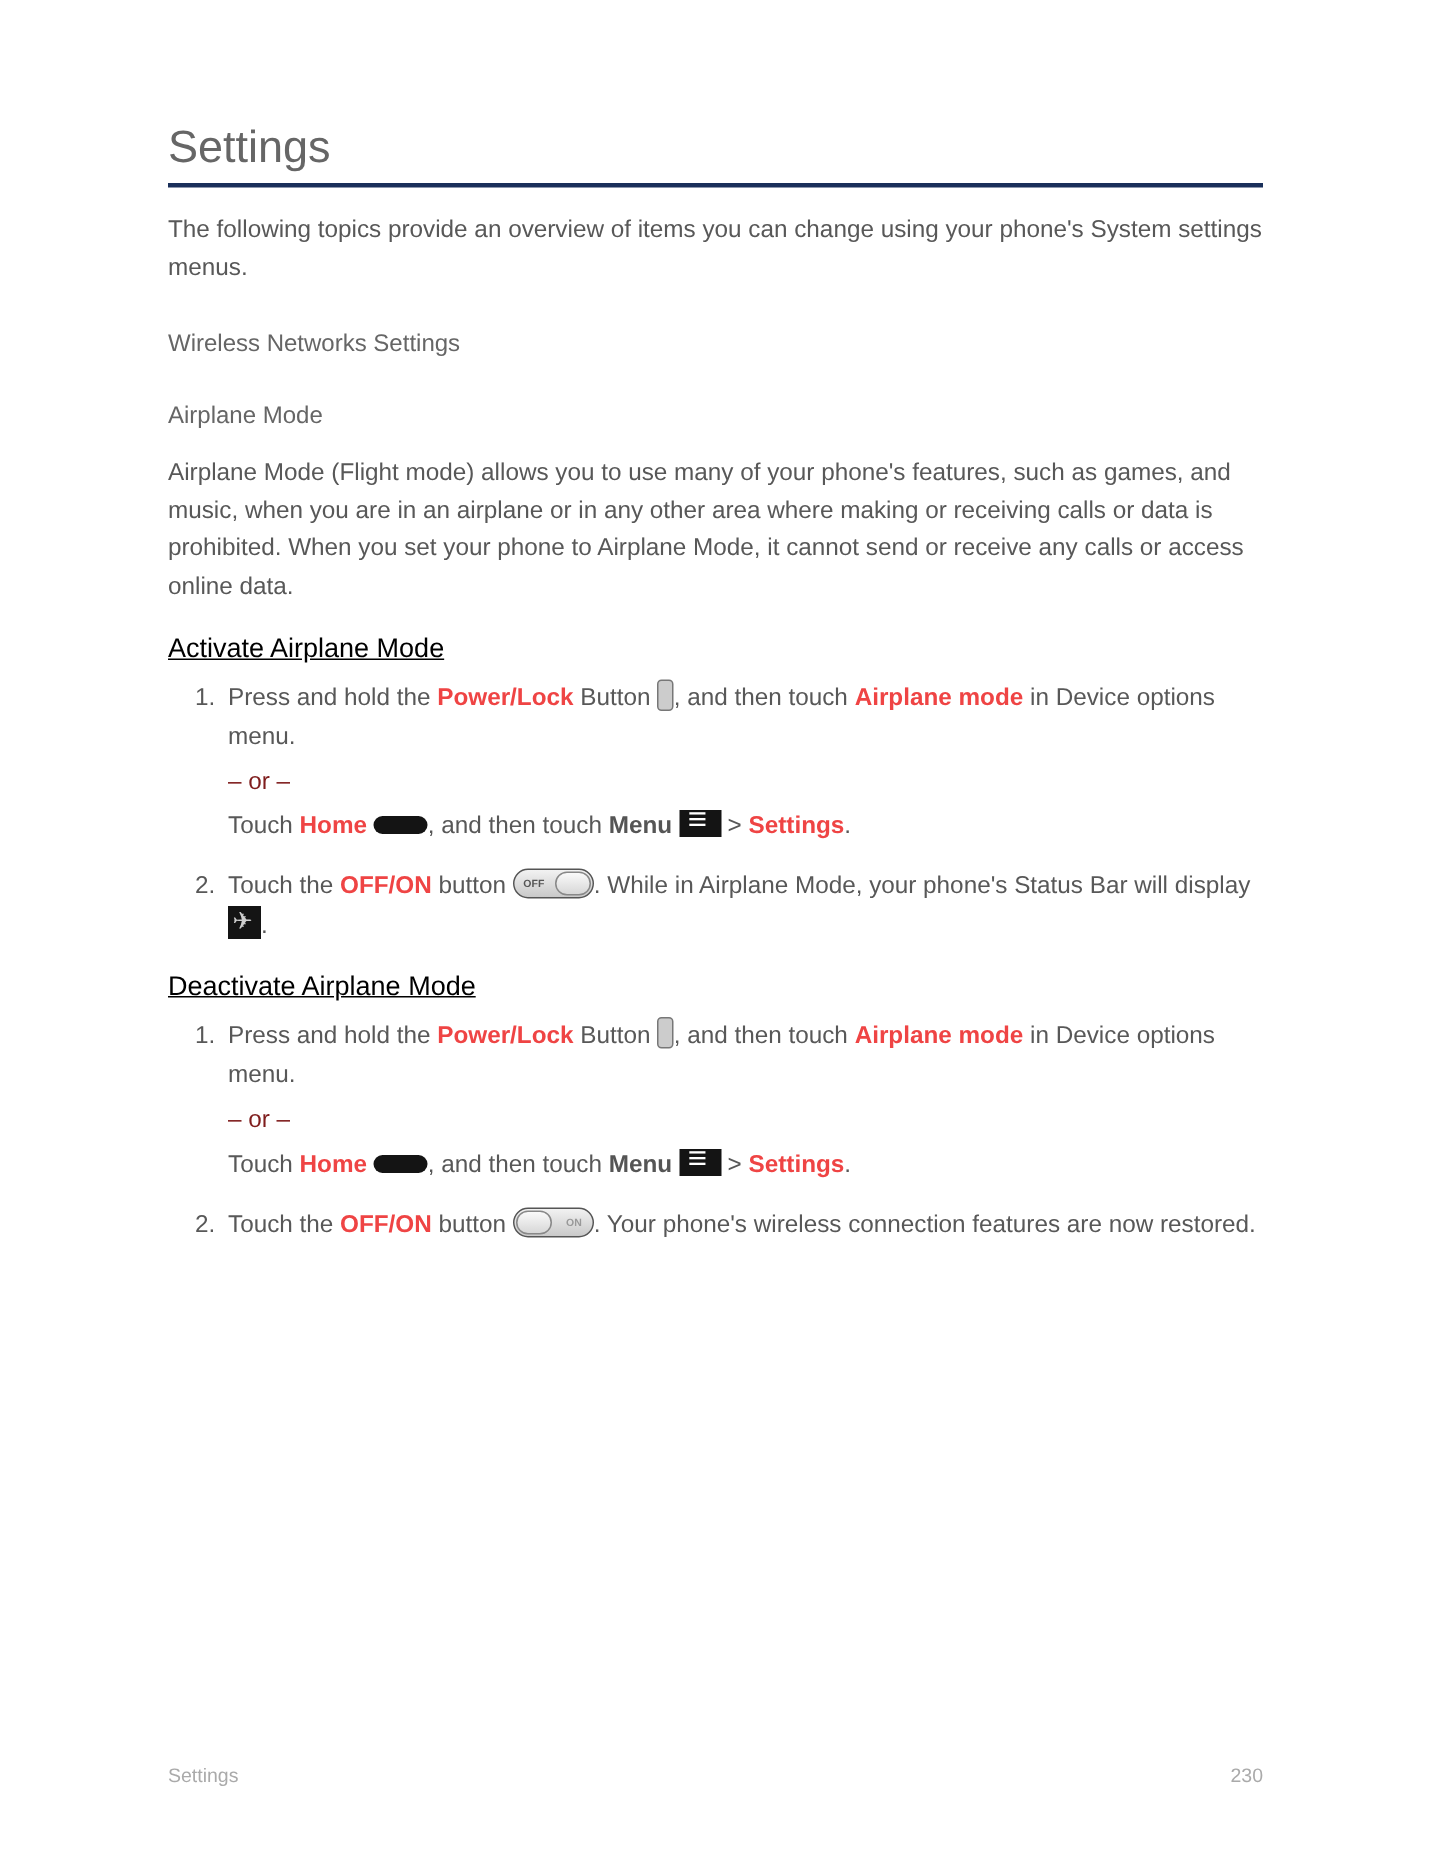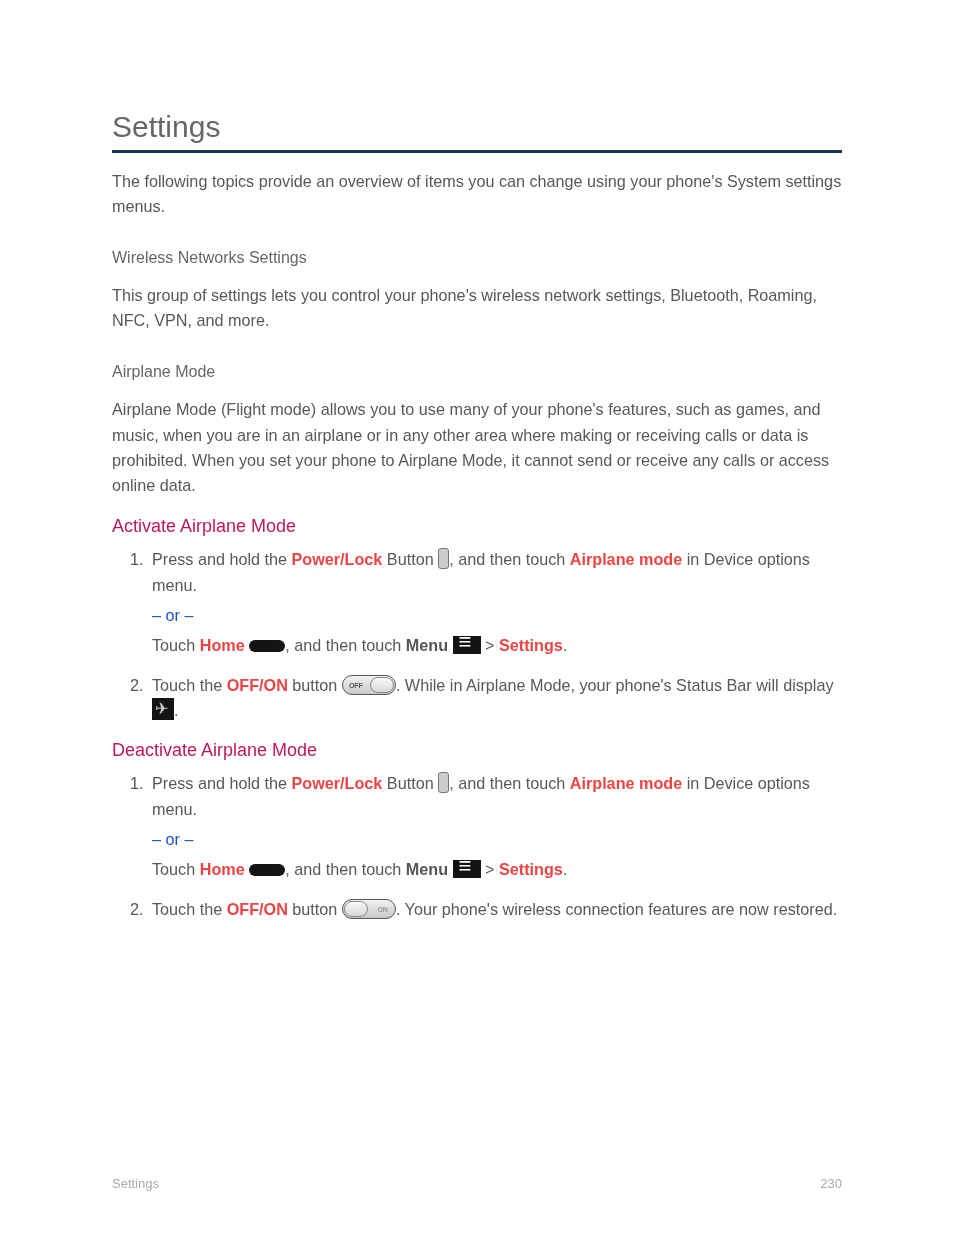--- a/index.html
+++ b/index.html
@@ -1,25 +1,25 @@
 <!DOCTYPE html>
 <html><head>
 <meta charset="utf-8">
 <style>
   html,body{margin:0;padding:0;background:#fff;font-family:Arial,Helvetica,sans-serif;color:#555;}
-  .page{width:954px;height:1235px;position:relative;box-sizing:border-box;padding:110px 112px 0 112px;}
+  .page{width:954px;height:1235px;position:relative;box-sizing:border-box;padding:82px 112px 0 112px;}
   .h1{font-size:30px;font-weight:400;color:#666;margin:0 0 6px 0;}
   .rule{border:none;border-top:3px solid #1a2f5a;margin:0 0 10px 0;}
   .para{font-size:16.2px;line-height:1.55;color:#585858;margin:16px 0 18px 0;}
   .h2{font-size:16px;font-weight:400;color:#666;margin:30px 0 10px 0;}
-  .h3{font-size:18px;font-weight:400;color:#be185d;margin:16px 0 10px 0;}
+  .h3{font-size:18px;font-weight:400;color:#000000;margin:16px 0 10px 0;text-decoration:underline;}
   ol.num{list-style:none;padding:0;margin:0;}
   ol.num>li{font-size:16.2px;line-height:1.6;color:#585858;padding-left:40px;margin-bottom:14px;position:relative;}
   ol.num>li .n{position:absolute;left:18px;top:0;}
-  .ordash{color:#1d4ed8;}
+  .ordash{color:#7f1d1d;}
   .b{font-weight:700;color:#ef4444;}
   
   .ico-power{display:inline-block;width:9px;height:19px;background:#ccc;border:1px solid #777;border-radius:3px;vertical-align:-4px;}
   .ico-home{display:inline-block;width:36px;height:12px;background:#141414;border-radius:6px;vertical-align:-1px;}
   .ico-menu{display:inline-block;width:28px;height:18px;background:#141414;vertical-align:-3px;position:relative;}
   .ico-menu::before{content:"\2261";color:#fff;position:absolute;left:6px;top:-5px;font-size:22px;line-height:22px;}
   .ico-airplane{display:inline-block;width:22px;height:22px;background:#141414;vertical-align:-4px;position:relative;}
   .ico-airplane::before{content:"\2708";color:#cfcfcf;position:absolute;left:3px;top:0;font-size:16px;line-height:22px;}
   
   .toggle{display:inline-block;width:52px;height:18px;border:1px solid #555;border-radius:10px;background:linear-gradient(#f2f2f2,#c9c9c9);vertical-align:-4px;position:relative;font-size:7px;font-weight:700;color:#555;font-family:Arial;}
@@ -34,21 +34,20 @@
 </style>
 </head>
 <body>
 
 <div class="page">
   <div class="h1">Settings</div>
   <hr class="rule">
   <p class="para">The following topics provide an overview of items you can change using your phone's System settings menus.</p>
 
   <div class="h2">Wireless Networks Settings</div>
-  <p class="para">This group of settings lets you control your phone's wireless network settings, Bluetooth, Roaming, NFC, VPN, and more.</p>
 
   <div class="h2">Airplane Mode</div>
   <p class="para">Airplane Mode (Flight mode) allows you to use many of your phone's features, such as games, and music, when you are in an airplane or in any other area where making or receiving calls or data is prohibited. When you set your phone to Airplane Mode, it cannot send or receive any calls or access online data.</p>
 
   <div class="h3">Activate Airplane Mode</div>
 
   <ol class="num">
     <li>
       <span class="n">1.</span>
       <span>Press and hold the </span><span class="b">Power/Lock</span><span> Button </span><span class="ico-power"></span><span>, and then touch </span><span class="b">Airplane mode</span><span> in Device options menu.</span>

